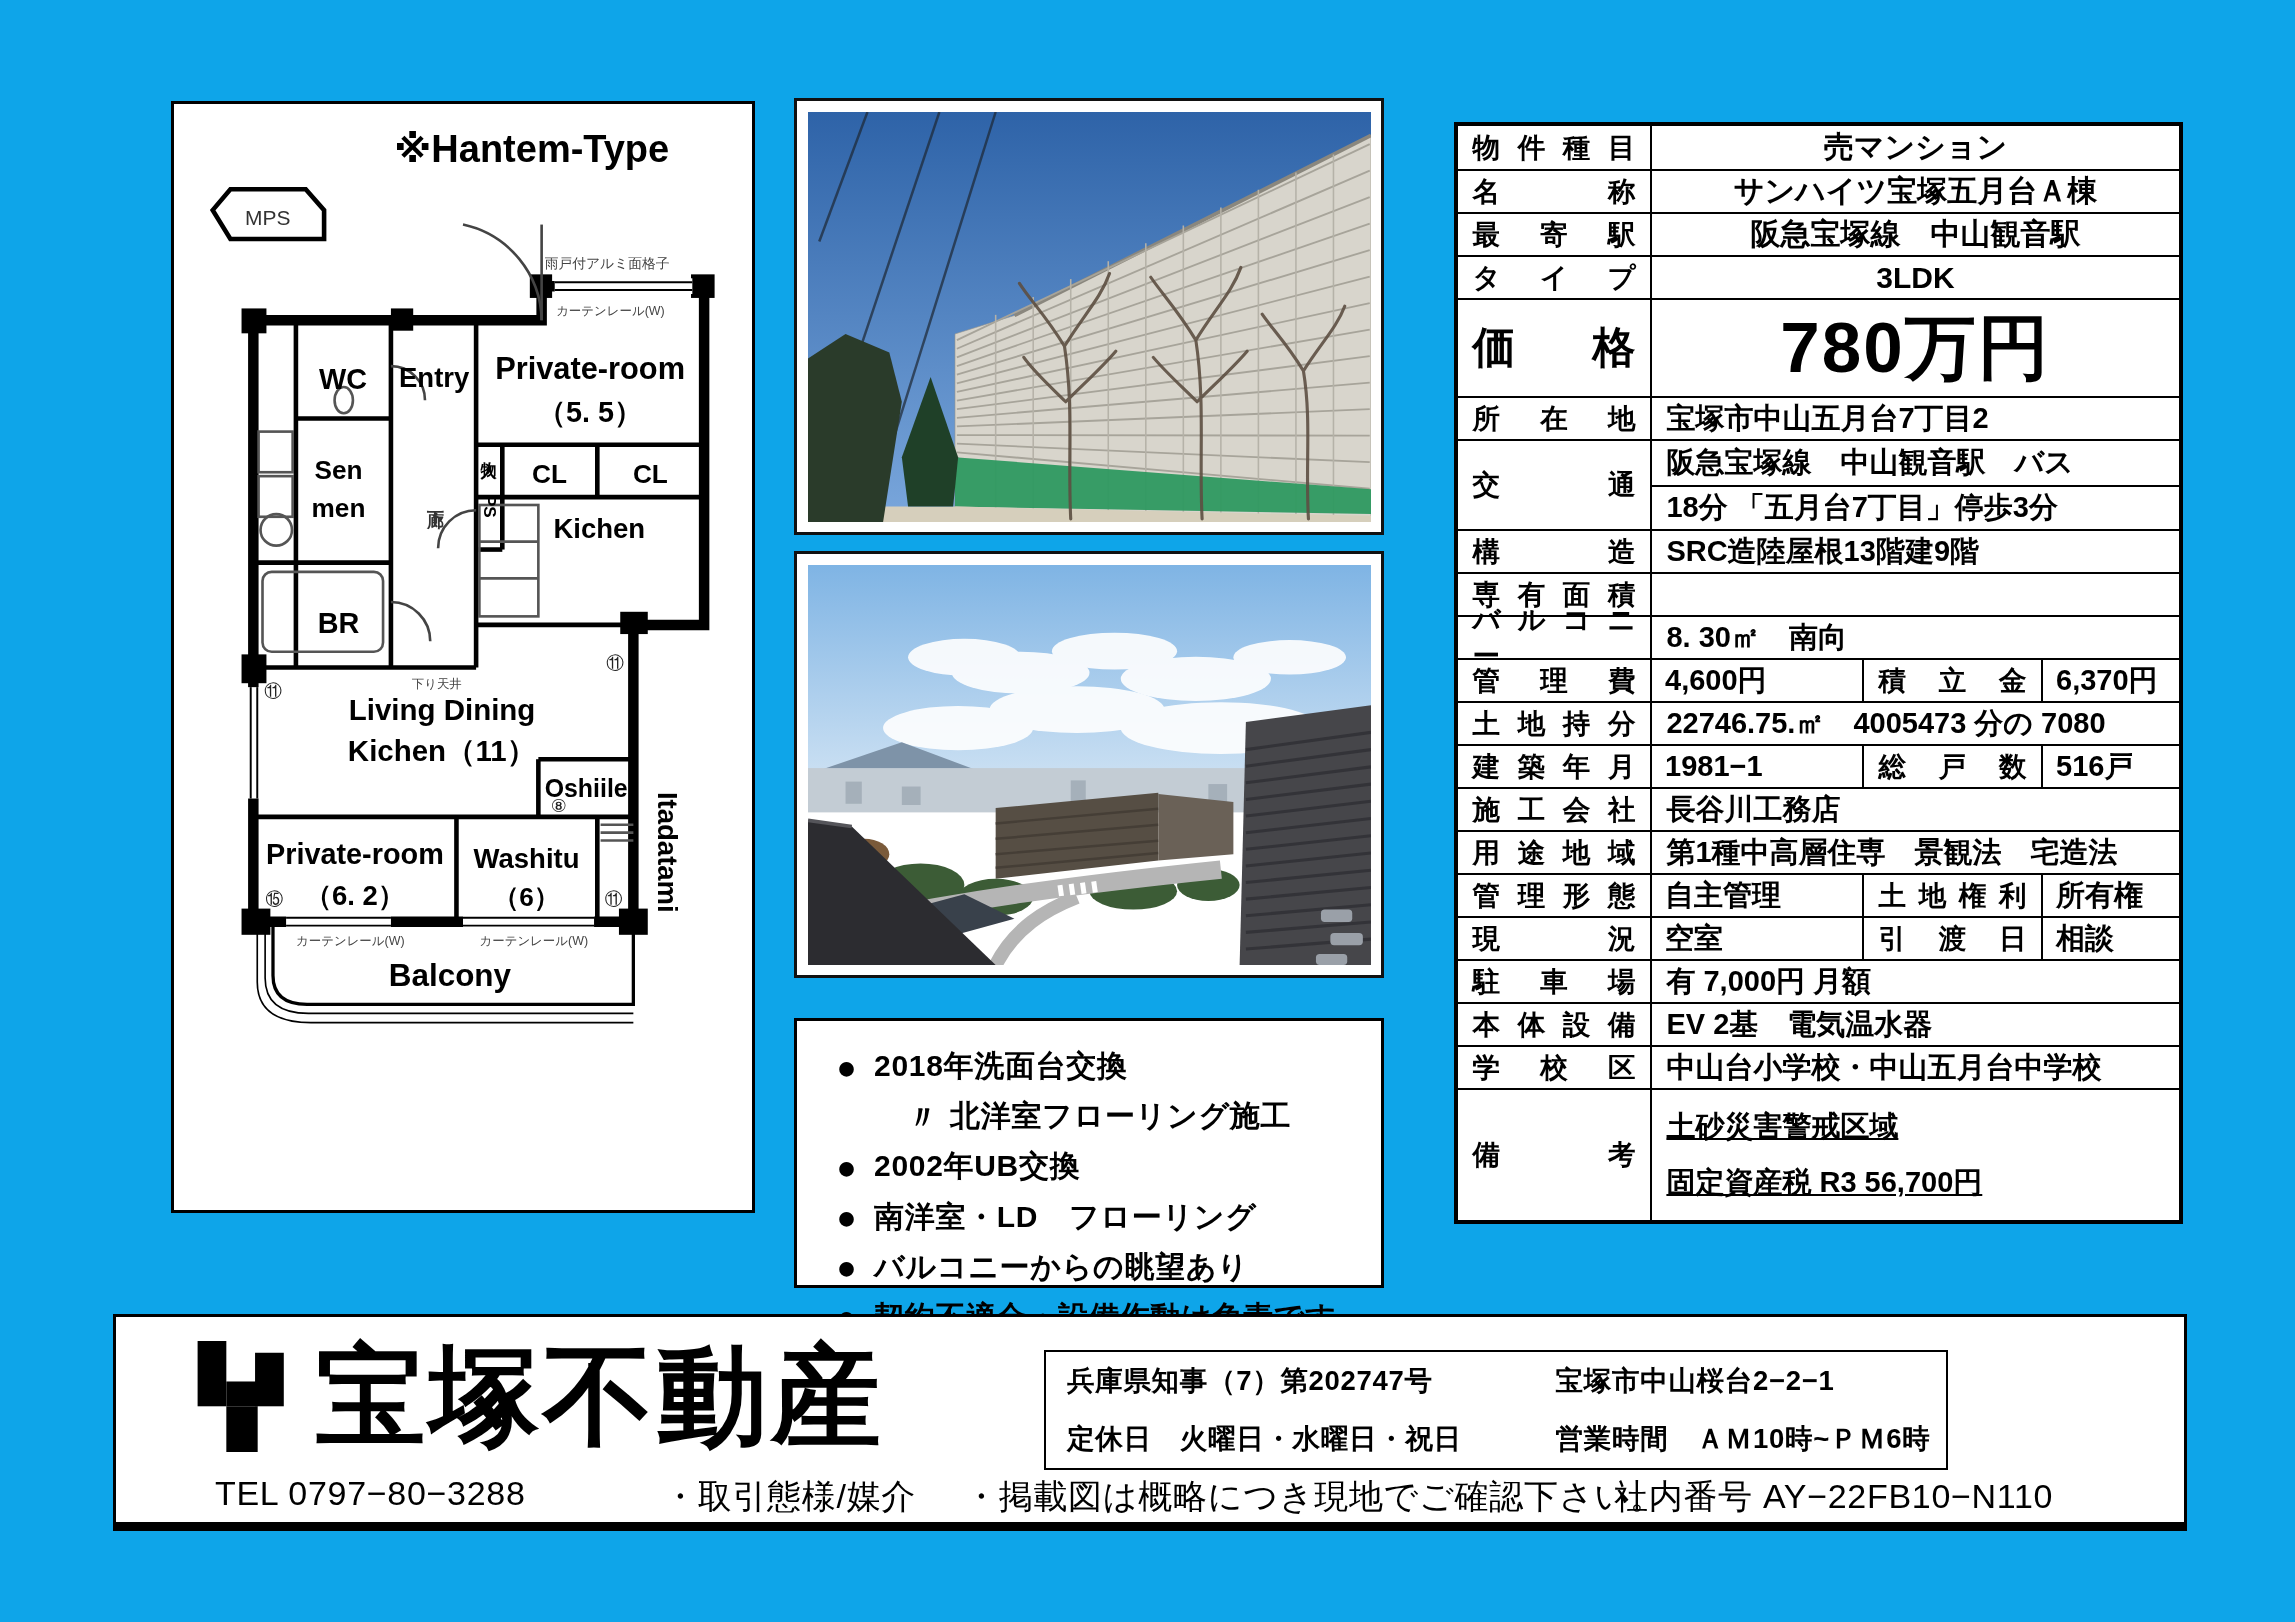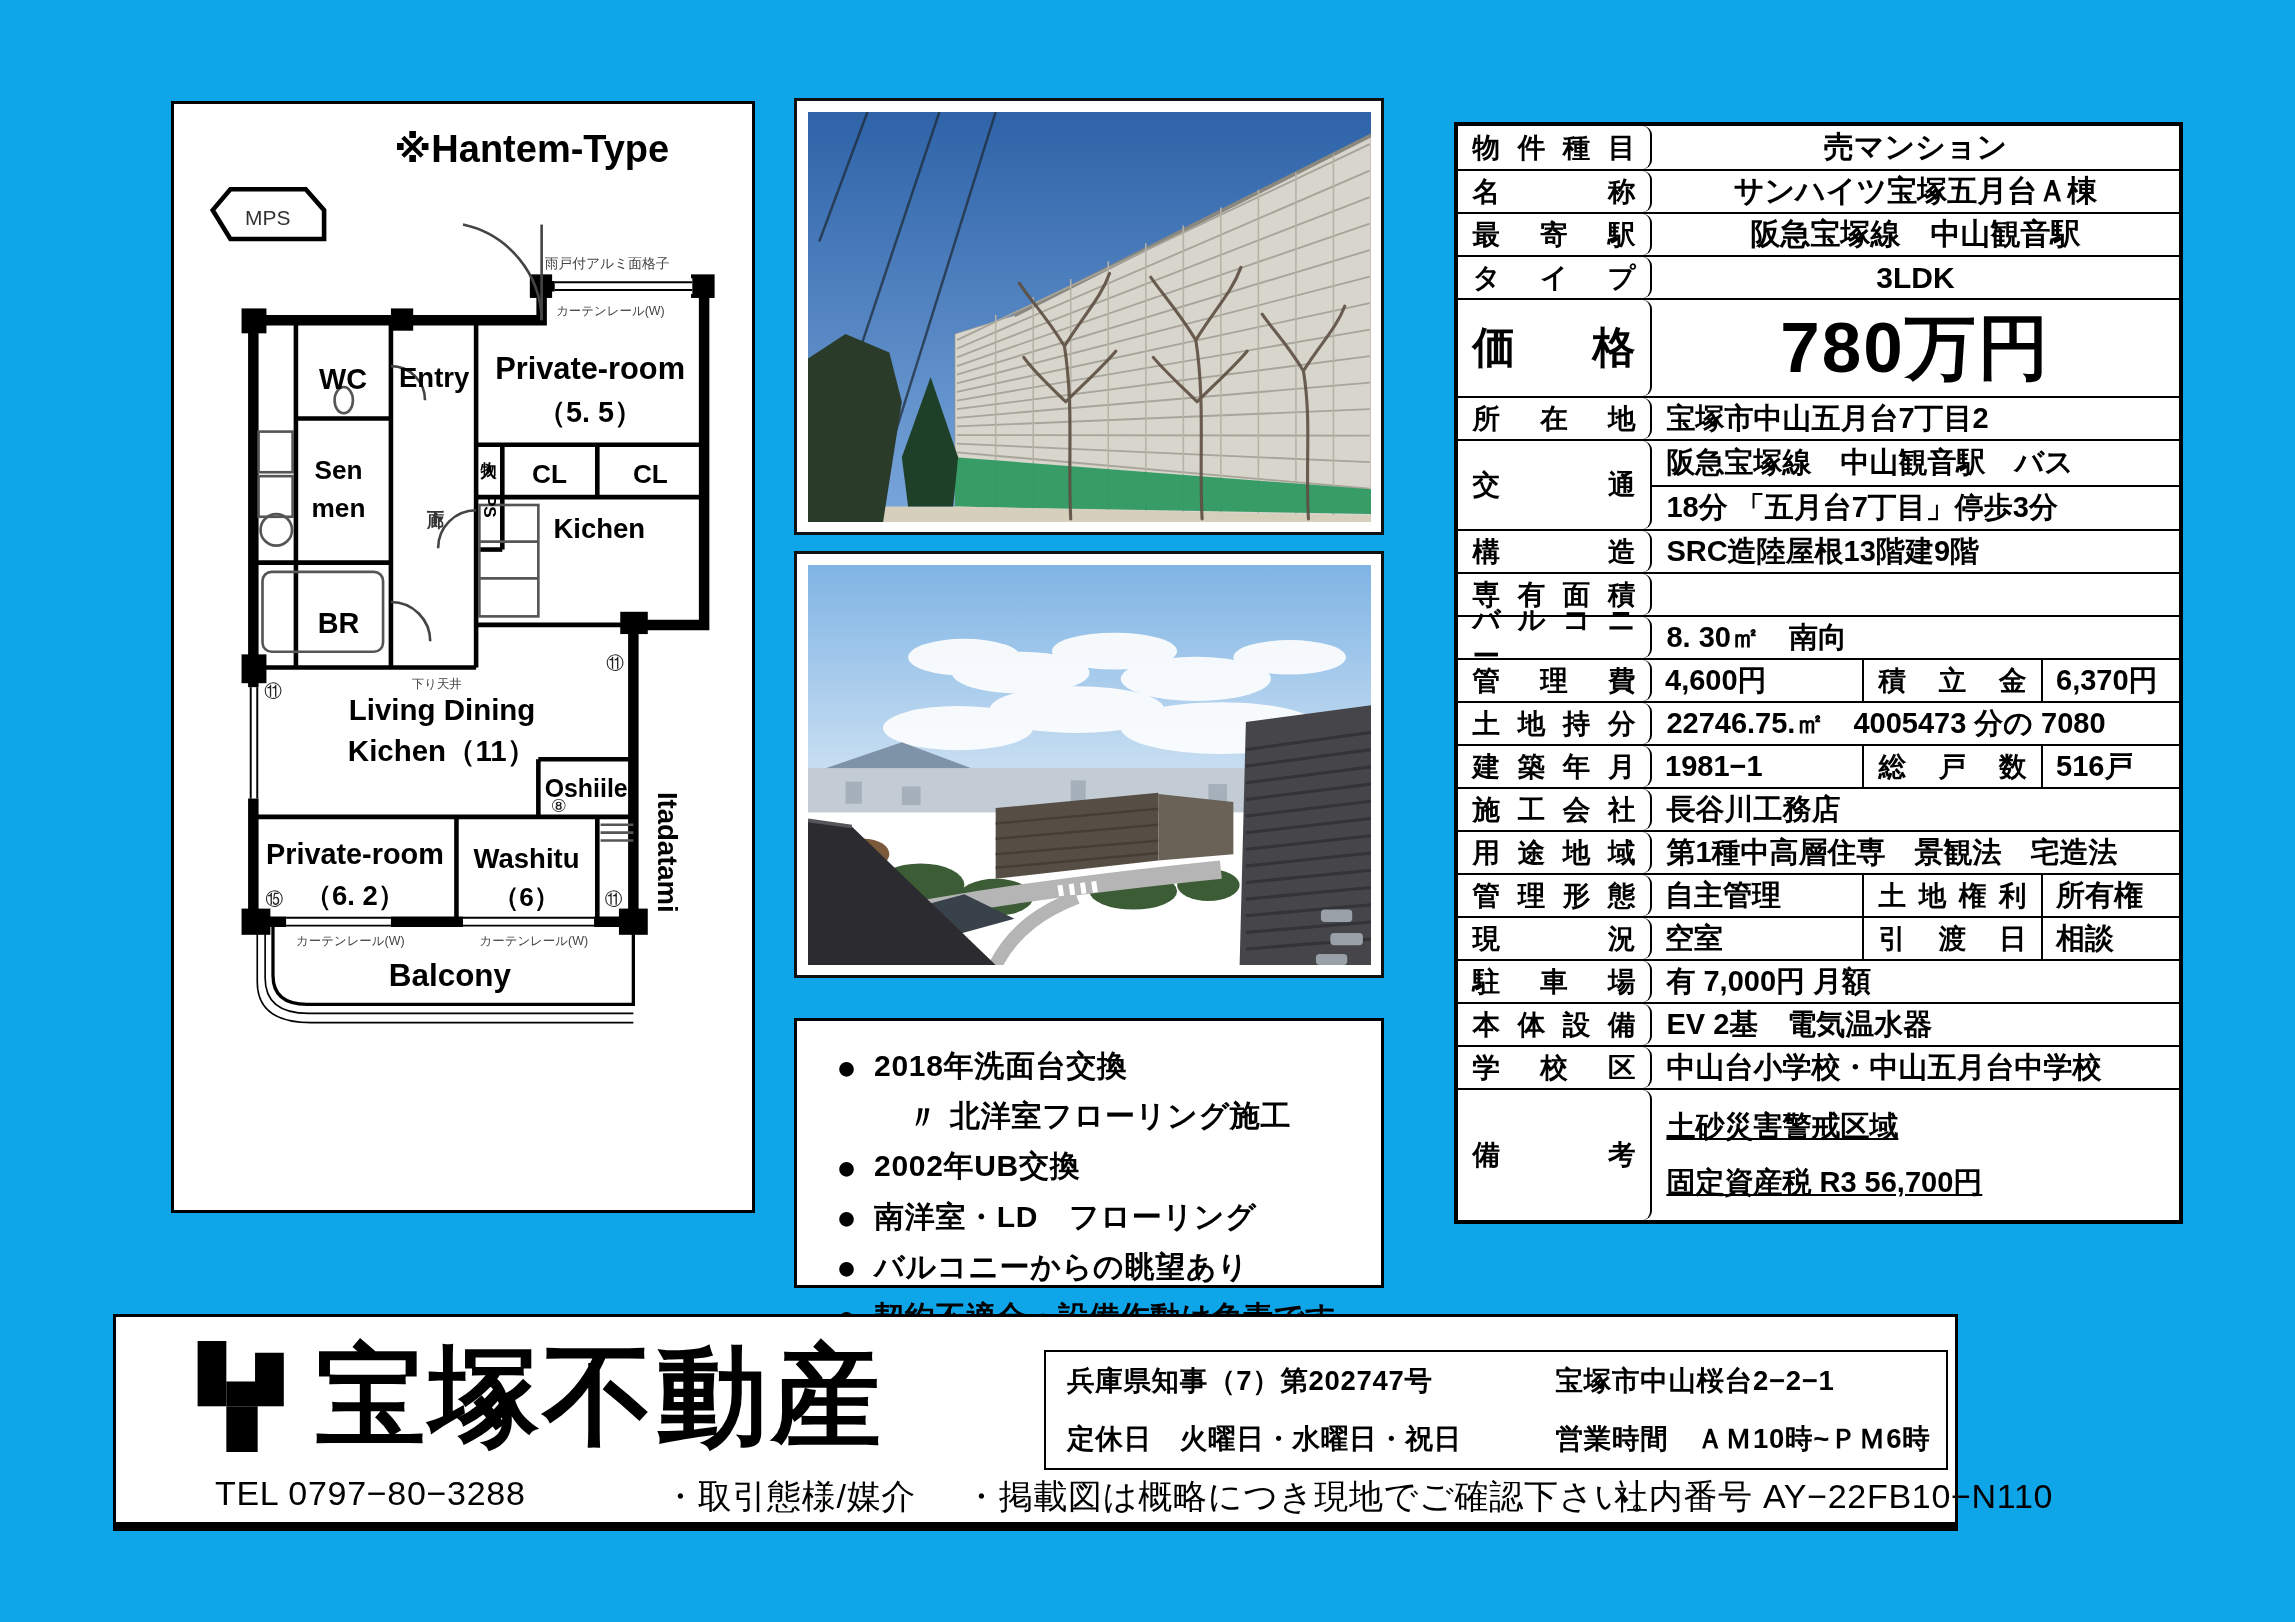--- a/index.html
+++ b/index.html
@@ -24,39 +24,39 @@
   .note-item { display:flex; align-items:center; margin-bottom:9.2px; }
   .note-bullet { width:55px; font-size:34px; font-weight:700; text-align:center; line-height:1; }
   .note-text { font-size:30px; font-weight:700; letter-spacing:0.7px; }
   .note-indent { margin-left:76px; }
   
   .ptable { position:absolute; left:1454px; top:122px; width:729px;
     border:4.6px solid #000; background:#fff; }
   .tr { display:flex; }
   .tr + .tr { border-top:2.6px solid #000; }
   .h-std { height:43px; } .h-price { height:98px; } .h-kotsu { height:90px; } .h-bikou { height:132px; }
-  .tl  { width:194px; border-right:2.6px solid #000; display:flex; align-items:center;border-radius:9px; }
+  .tl  { width:194px; border-right:2.6px solid #000; display:flex; align-items:center; }
   .tl2 { width:179px; border-right:2.6px solid #000; display:flex; align-items:center; }
   .tv  { flex:1; display:flex; align-items:center; font-size:29px; font-weight:700; }
   .tv1 { width:212px; border-right:2.6px solid #000; display:flex; align-items:center;
          font-size:29px; font-weight:700; padding-left:13px; }
   .tv2 { flex:1; display:flex; align-items:center; font-size:29px; font-weight:700; padding-left:13px; }
   .center { justify-content:center; font-size:30px; }
   .left { padding-left:14.4px; }
   .jlabel { display:block; width:100%; font-size:27.5px; font-weight:700;
     text-align:justify; text-align-last:justify; padding:0 14.4px; }
   .price-label { font-size:43px; }
   .price-val { font-size:71px; font-weight:800; letter-spacing:2px; }
   .kotsu-col { flex:1; display:flex; flex-direction:column; }
   .kline { height:44px; display:flex; align-items:center; font-size:29px; font-weight:700; padding-left:14.4px; }
   .kline + .kline { border-top:2.6px solid #000; }
   .bikou-col { flex:1; display:flex; flex-direction:column; justify-content:space-evenly;text-decoration:underline; }
   .bline { font-size:29px; font-weight:700; padding-left:14.4px; }
   
-  .footer { position:absolute; left:113px; top:1314px; width:1845px; height:217px;
+  .footer { position:absolute; left:113px; top:1314px; width:2074px; height:217px;
     border:3.9px solid #000; border-bottom-width:9.2px; background:#fff; }
   .brand { position:absolute; left:71px; top:23.6px; display:flex; align-items:center; }
   .brand svg { width:110px; height:111px; }
   .company-name { font-size:110px; font-weight:900; letter-spacing:3.9px; margin-left:18.3px; line-height:1; }
   .license-box { position:absolute; left:928px; top:33px; width:904px; height:120px;
     border:2.6px solid #000; display:grid; grid-template-columns:56% 44%; grid-template-rows:50% 50%;
     align-items:center; padding:0 6.5px 0 21px; }
   .lic { font-size:27.5px; font-weight:700; letter-spacing:0.7px; }
   .tel-row { position:absolute; left:0; top:157px; width:100%; height:52px; }
   .tel-item { position:absolute; font-size:34px; font-weight:400; letter-spacing:0.7px; white-space:nowrap; }

